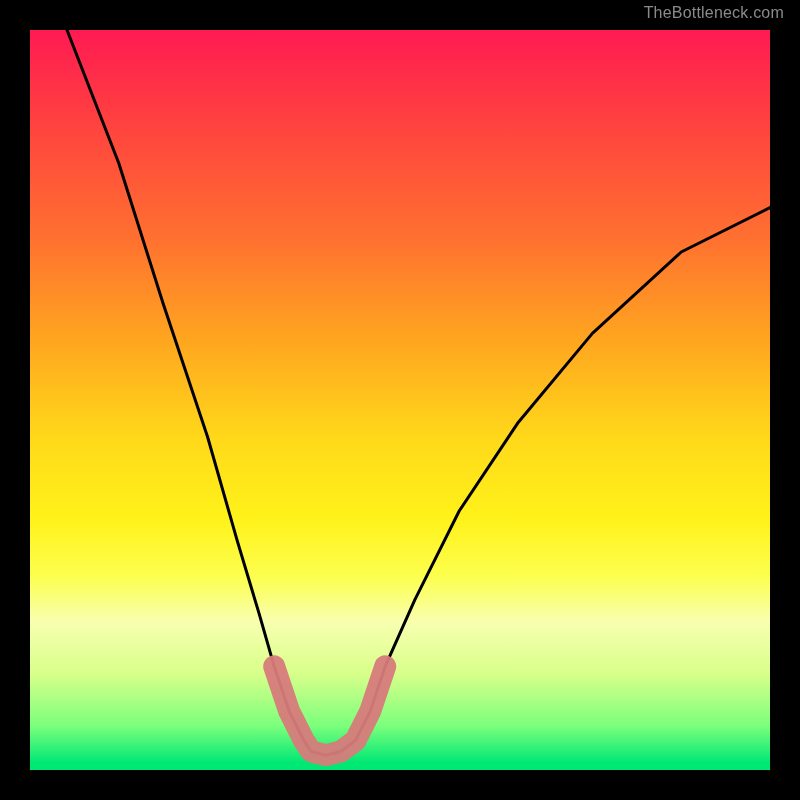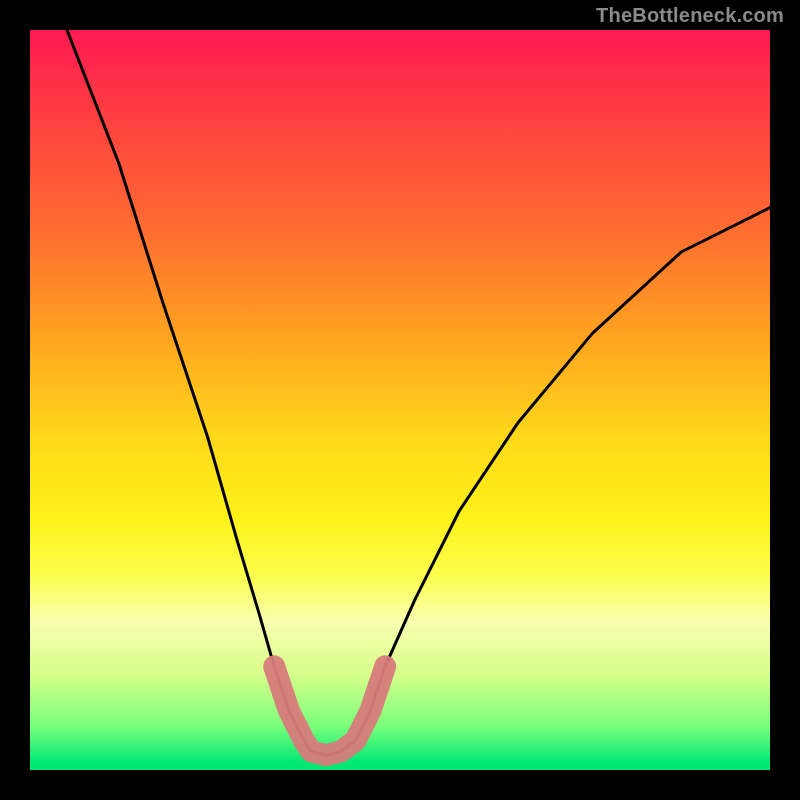--- a/index.html
+++ b/index.html
@@ -14,22 +14,22 @@
   .outer {
     position: absolute;
     inset: 0;
     background: #000;
   }
   .watermark {
     position: absolute;
     top: 4px;
     right: 16px;
     color: #8a8a8a;
-    font-size: 20px;
-    font-weight: 700;
+    font-size: 16px;
+    font-weight: 400;
     letter-spacing: 0.2px;
     z-index: 10;
   }
   .plot {
     position: absolute;
     left: 30px;
     top: 30px;
     width: 740px;
     height: 740px;
     background: linear-gradient(to bottom,

